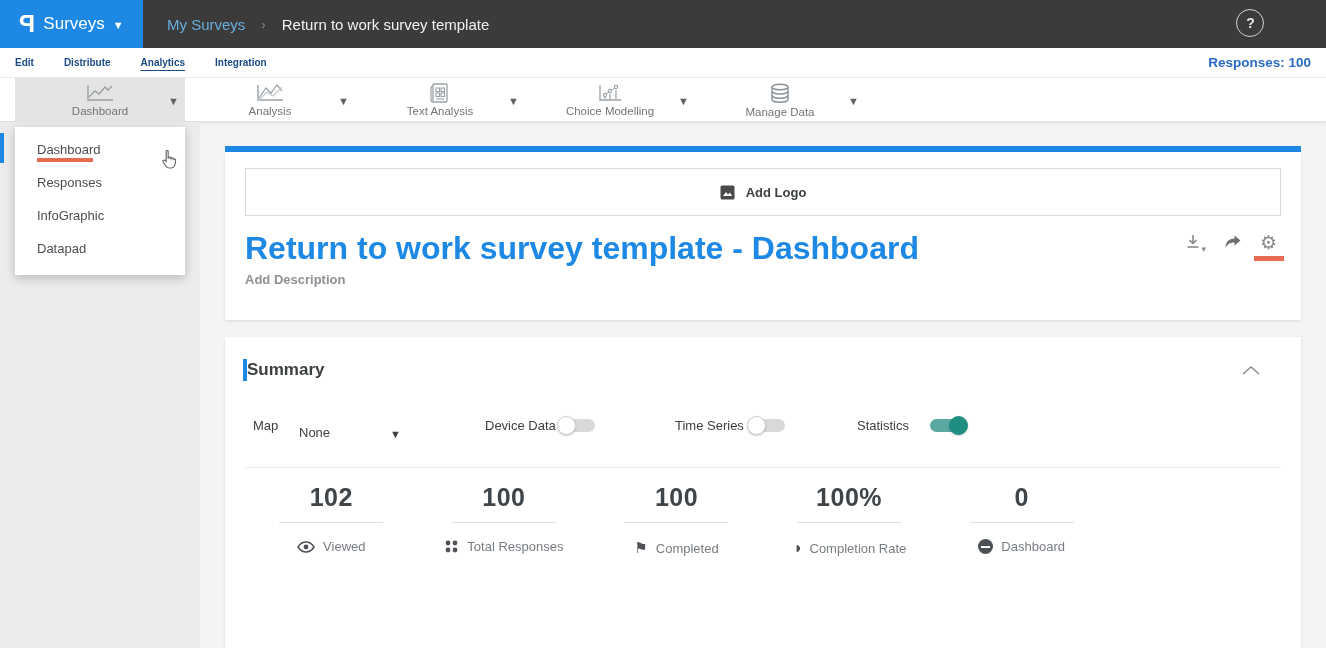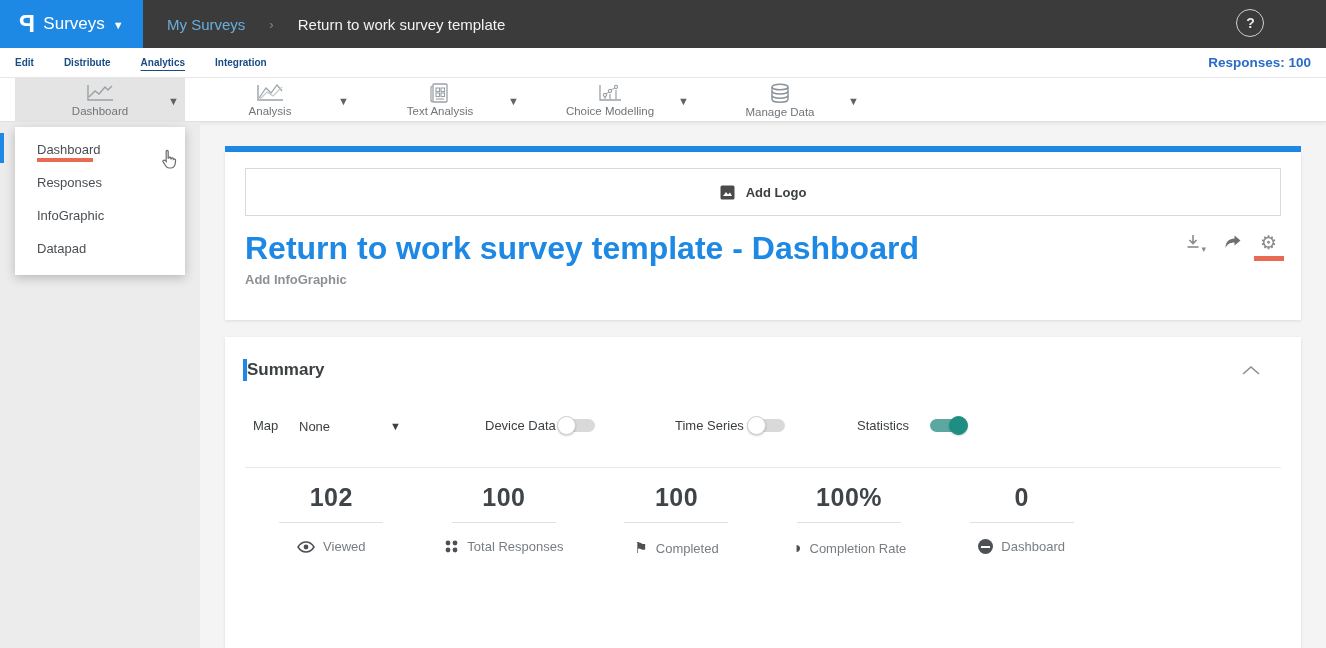--- a/index.html
+++ b/index.html
@@ -7,21 +7,21 @@
     font-family:"Liberation Sans", sans-serif; }
 
   
   .header { position:absolute; left:0; top:0; width:1326px; height:48px; background:#3b3b3b;
     display:flex; align-items:center; }
   .logo-box { width:143px; height:48px; background:#1e88e5; display:flex; align-items:center;
     justify-content:center; gap:8px; color:#fff; cursor:pointer; }
   .logo-glyph { font-size:24px; font-weight:700; transform:scaleX(-1); display:inline-block; }
   .logo-text { font-size:17px; font-weight:400; }
   .logo-caret { font-size:11px; margin-top:2px; }
-  .breadcrumb { display:flex; align-items:center; gap:24px; margin-left:24px; font-size:15px; }
+  .breadcrumb { display:flex; align-items:center; gap:16px; margin-left:24px; font-size:15px; }
   .crumb-link { color:#6aaede; cursor:pointer; }
   .crumb-sep { color:#8a8a8a; font-size:13px; }
   .crumb-current { color:#f2f2f2; }
   .header-right { margin-left:auto; display:flex; align-items:center; gap:12px; padding-right:14px;flex-direction:column; }
   .circle-btn { width:28px; height:28px; border:1.6px solid #cfcfcf; border-radius:50%;
     display:flex; align-items:center; justify-content:center; color:#e8e8e8; cursor:pointer;
     font-size:14px; font-weight:700; }
   .upgrade-btn { background:#ffa200; color:#fff; font-weight:700; font-size:13.5px;
     border:none; border-radius:14px; height:28px; padding:0 18px; cursor:pointer; }
   .avatar { width:30px; height:30px; border-radius:50%; border:2px solid #e8e8e8; overflow:hidden;
@@ -76,21 +76,21 @@
   
   .card-summary { left:225px; top:337px; width:1076px; height:311px; }
   .summary-head { position:absolute; left:18px; top:22px; display:flex; align-items:center; }
   .summary-bar { width:4px; height:22px; background:#1e88e5; }
   .summary-title { font-size:17px; font-weight:700; color:#3c4043; }
   .collapse-chevron { position:absolute; right:40px; top:28px; cursor:pointer; }
 
   .controls { position:absolute; left:0; top:75px; width:1076px; height:30px; }
   .ctl-label { position:absolute; top:6px; font-size:13px; color:#3c4043; }
   .map-select { position:absolute; left:70px; top:0; width:110px; height:28px; font-size:13px; color:#3c4043;
-    display:flex; align-items:center; justify-content:space-between; cursor:pointer; padding:0 4px; }
+    display:flex; align-items:flex-end; justify-content:space-between; cursor:pointer; padding:0 4px; }
   .select-caret { color:#3c4043; font-size:11px; }
   .toggle { position:absolute; top:7px; width:36px; height:13px; border-radius:7px; background:#d9d9d9; cursor:pointer; }
   .toggle .knob { position:absolute; left:-2px; top:-3px; width:19px; height:19px; border-radius:50%;
     background:#fff; border:1px solid #cfcfcf; box-shadow:0 1px 2px rgba(0,0,0,.2); }
   .toggle.on { background:#5aa8a0; }
   .toggle.on .knob { left:auto; right:-2px; background:#1f8e82; border-color:#1f8e82; }
 
   .divider { position:absolute; left:20px; top:130px; width:1036px; height:1px; background:#e8e8e8; }
 
   .stats { position:absolute; left:20px; top:146px; width:1036px; display:flex; }
@@ -265,21 +265,21 @@
     <span class="action-icon">
       <svg width="18" height="16" viewBox="0 0 18 16">
         <path d="M10.5 1.5 L16.5 6.5 L10.5 11.5 V8.4 C5.5 8.4 3 10.5 1.5 14 C1.5 8 5 4.8 10.5 4.6 Z" fill="#6f6f6f"></path>
       </svg>
     </span>
     <span class="action-icon">
       <span class="gear-glyph">⚙</span>
       <span class="gear-underline"></span>
     </span>
   </div>
-  <div class="add-desc">Add InfoGraphic</div>
+  <div class="add-desc">Add Description</div>
 </div>
 
 <div class="card card-summary">
   <div class="summary-head">
     <span class="summary-bar"></span>
     <span class="summary-title">Summary</span>
   </div>
   <svg class="collapse-chevron" width="20" height="11" viewBox="0 0 20 11">
     <path d="M2 9 L10 2 L18 9" fill="none" stroke="#8a8f94" stroke-width="1.6"></path>
   </svg>

